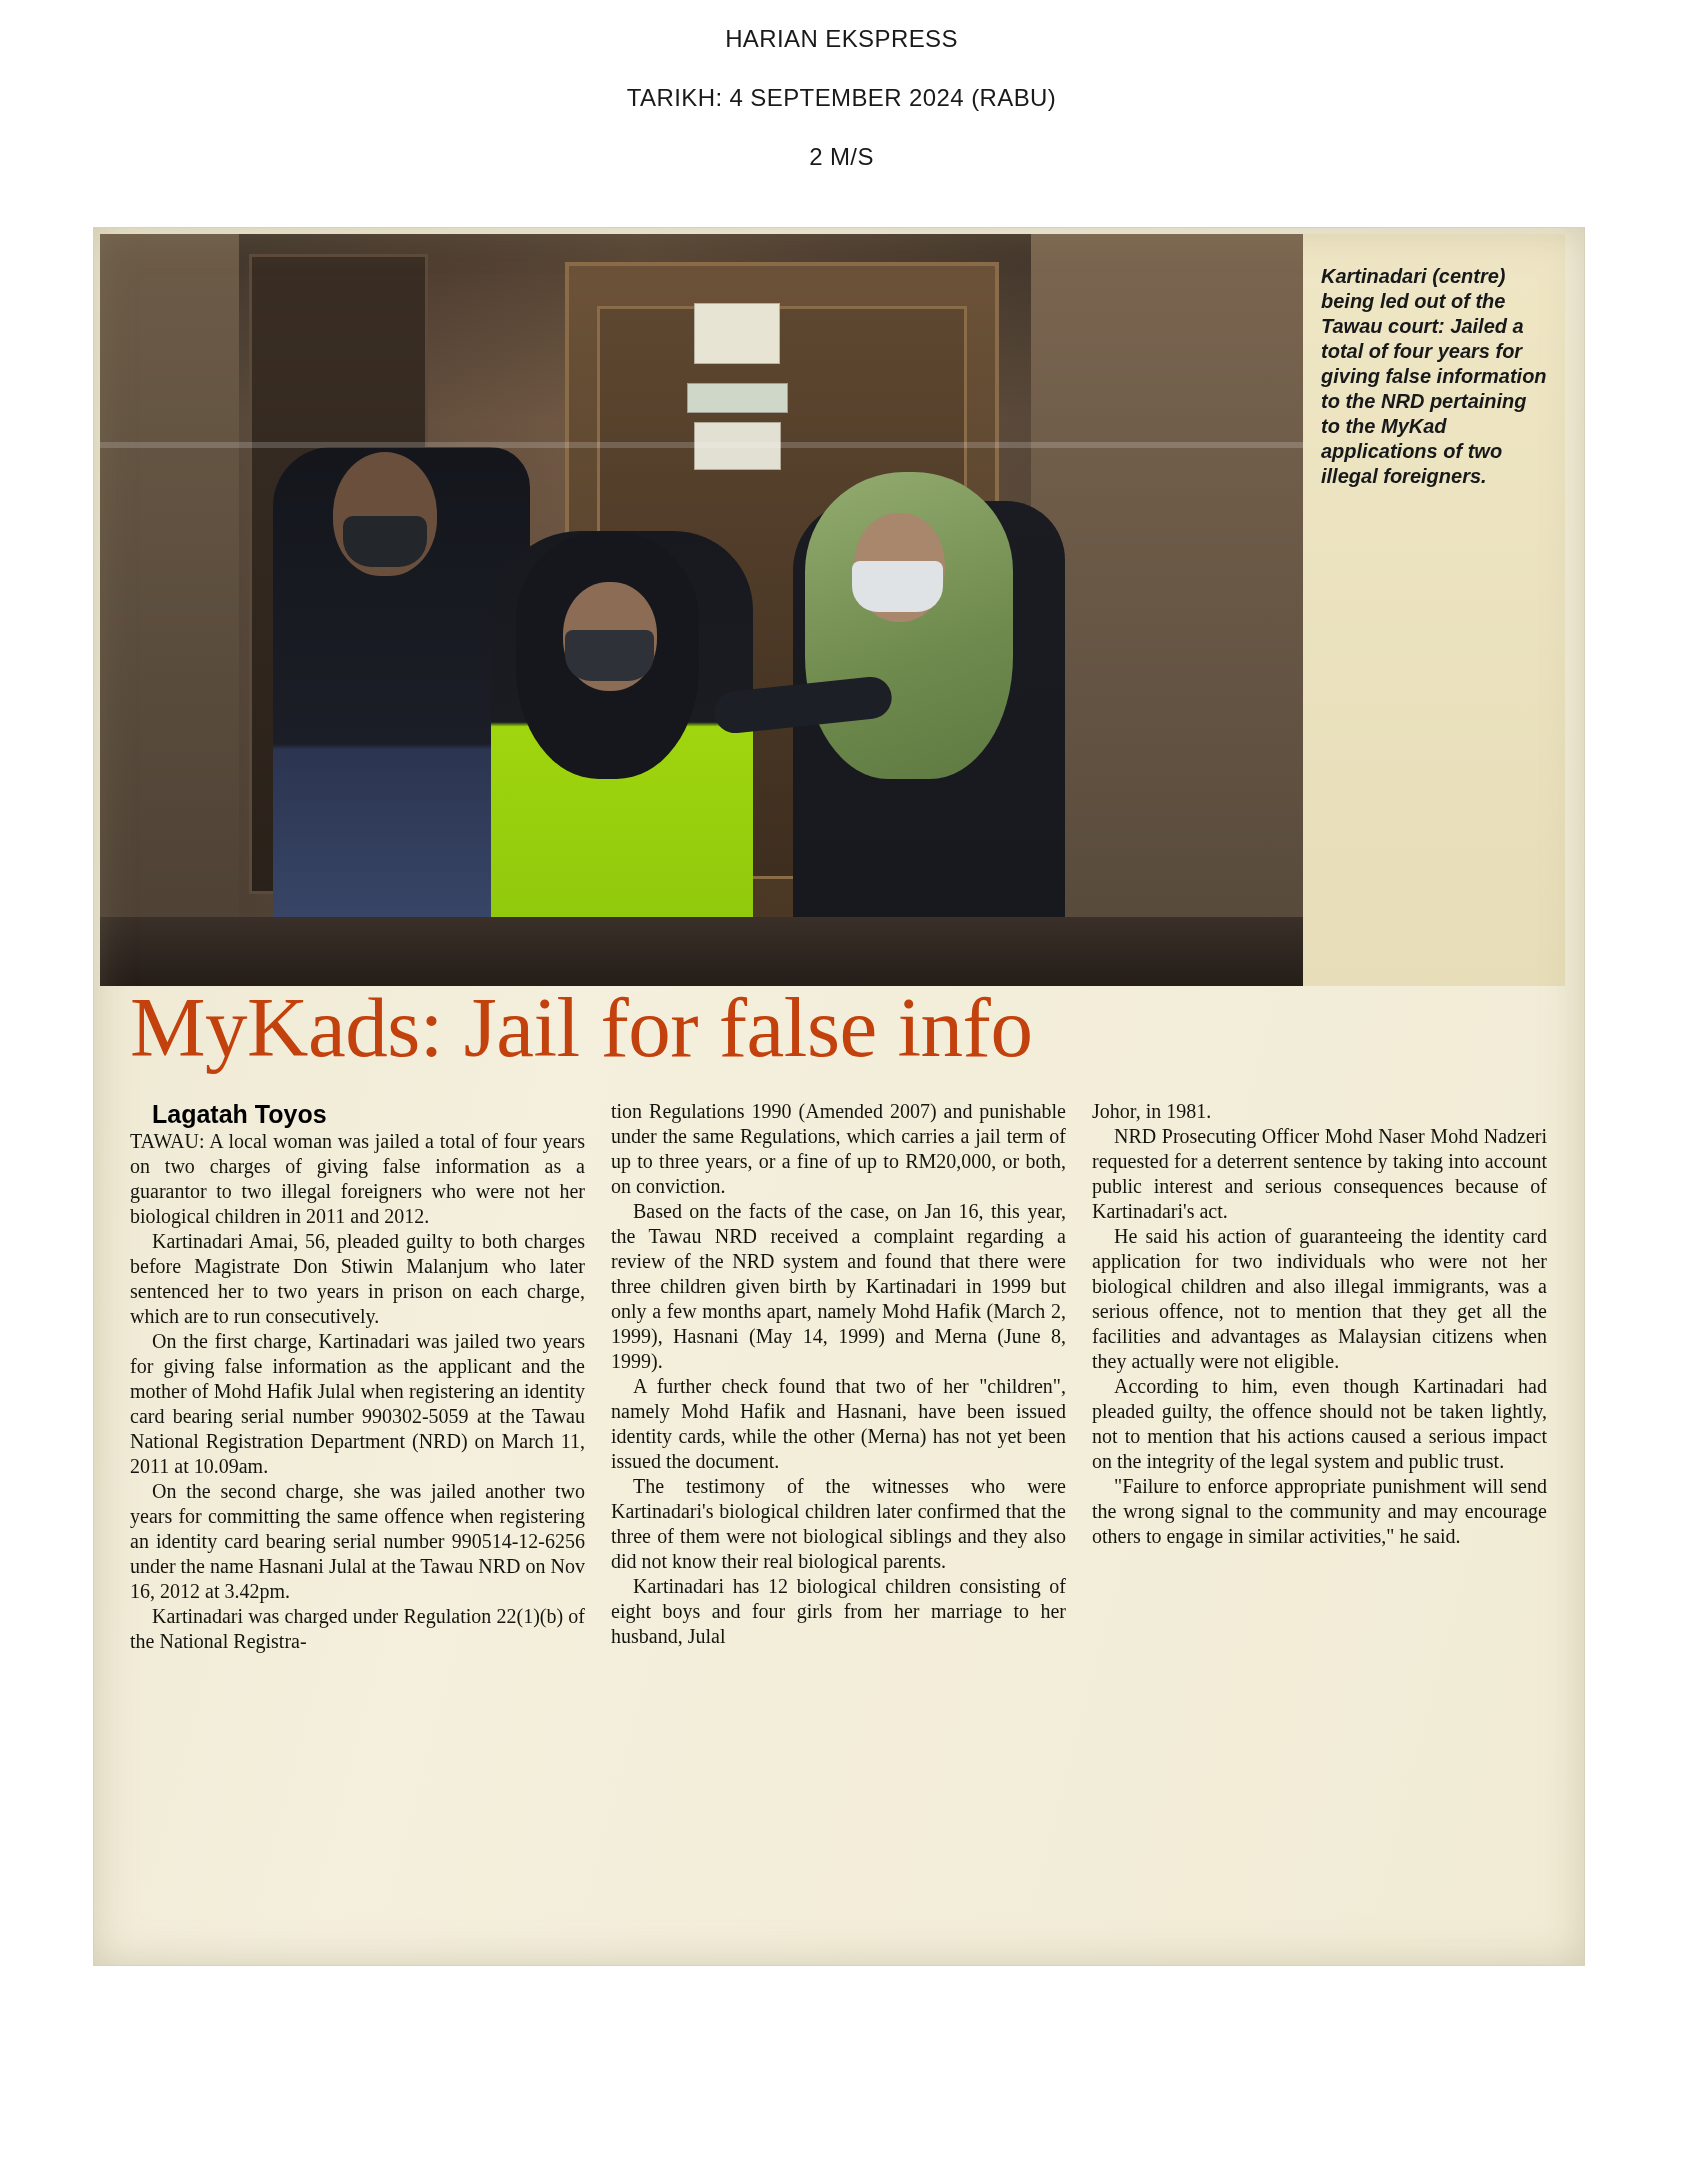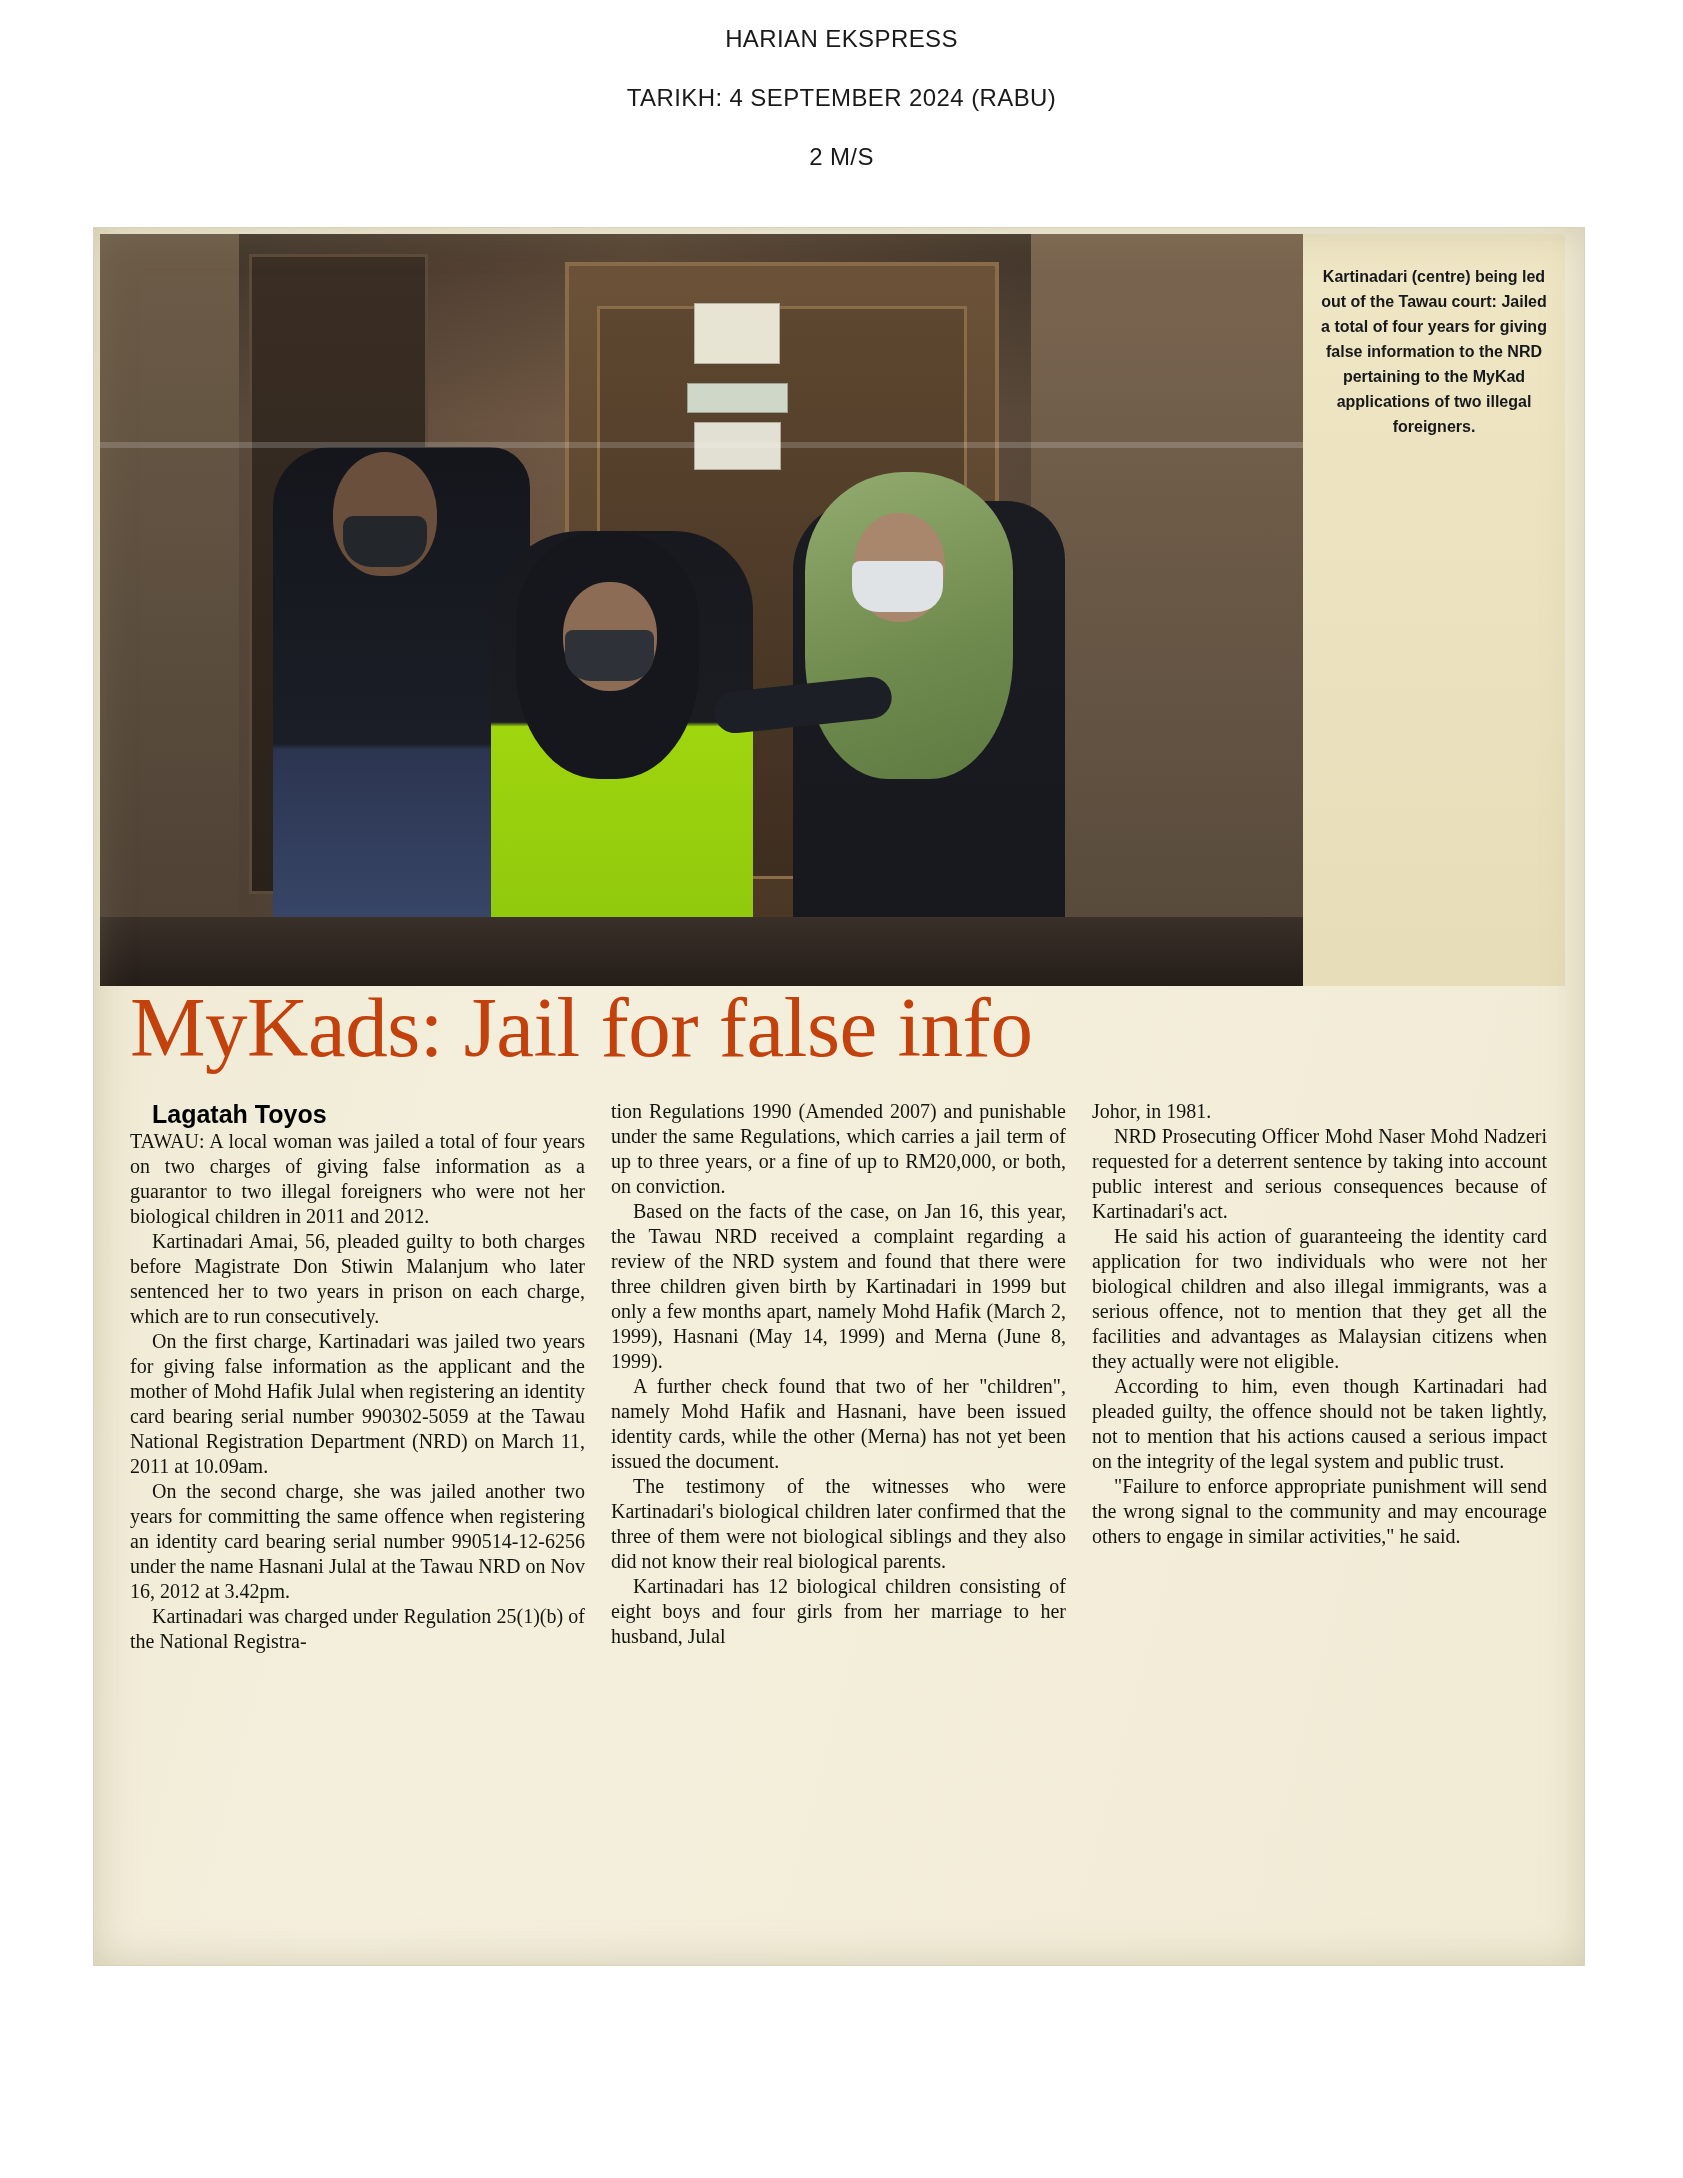--- a/index.html
+++ b/index.html
@@ -176,24 +176,24 @@
     width: 262px;
     height: 752px;
     background: linear-gradient(180deg,#efe6c5,#e7ddb8);
     padding: 30px 18px 0 18px;
     box-sizing: border-box;
   }
   .caption p {
     margin: 0;
     font-family: "Liberation Sans", sans-serif;
     font-weight: bold;
-    font-size: 16px;
+    font-size: 20px;
     line-height: 25px;
-    text-align: center;
     color: #17181a;
+    font-style: italic;
   }
 
   
   .headline {
     position: absolute;
     left: 36px;
     top: 752px;
     width: 1416px;
     font-family: "Liberation Serif", serif;
     font-size: 85px;
@@ -293,21 +293,21 @@
     <div class="headline">MyKads: Jail for false info</div>
 
     <div class="columns">
 
       <div class="col">
         <p class="byline">Lagatah Toyos</p>
         <p class="first">TAWAU: A local woman was jailed a total of four years on two charges of giving false information as a guarantor to two illegal foreigners who were not her biological children in 2011 and 2012.</p>
         <p>Kartinadari Amai, 56, pleaded guilty to both charges before Magistrate Don Stiwin Malanjum who later sentenced her to two years in prison on each charge, which are to run consecutively.</p>
         <p>On the first charge, Kartinadari was jailed two years for giving false information as the applicant and the mother of Mohd Hafik Julal when registering an identity card bearing serial number 990302-5059 at the Tawau National Registration Department (NRD) on March 11, 2011 at 10.09am.</p>
         <p>On the second charge, she was jailed another two years for committing the same offence when registering an identity card bearing serial number 990514-12-6256 under the name Hasnani Julal at the Tawau NRD on Nov 16, 2012 at 3.42pm.</p>
-        <p>Kartinadari was charged under Regulation 25(1)(b) of the National Registra-</p>
+        <p>Kartinadari was charged under Regulation 22(1)(b) of the National Registra-</p>
       </div>
 
       <div class="col">
         <p class="first">tion Regulations 1990 (Amended 2007) and punishable under the same Regulations, which carries a jail term of up to three years, or a fine of up to RM20,000, or both, on conviction.</p>
         <p>Based on the facts of the case, on Jan 16, this year, the Tawau NRD received a complaint regarding a review of the NRD system and found that there were three children given birth by Kartinadari in 1999 but only a few months apart, namely Mohd Hafik (March 2, 1999), Hasnani (May 14, 1999) and Merna (June 8, 1999).</p>
         <p>A further check found that two of her "children", namely Mohd Hafik and Hasnani, have been issued identity cards, while the other (Merna) has not yet been issued the document.</p>
         <p>The testimony of the witnesses who were Kartinadari's biological children later confirmed that the three of them were not biological siblings and they also did not know their real biological parents.</p>
         <p>Kartinadari has 12 biological children consisting of eight boys and four girls from her marriage to her husband, Julal</p>
       </div>
 

